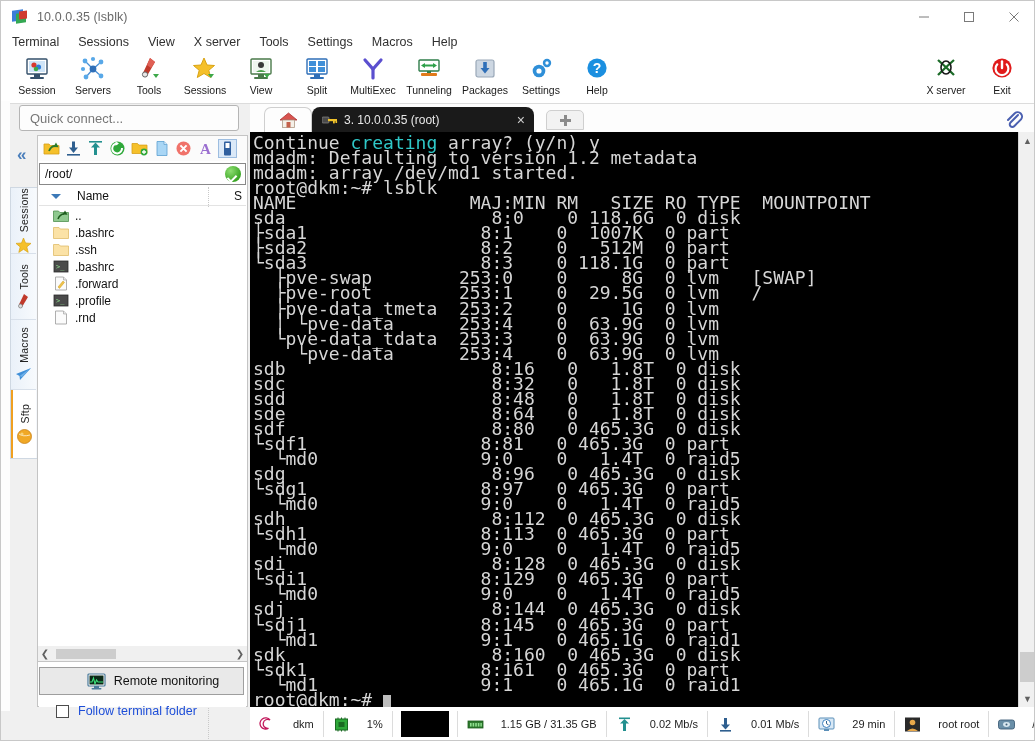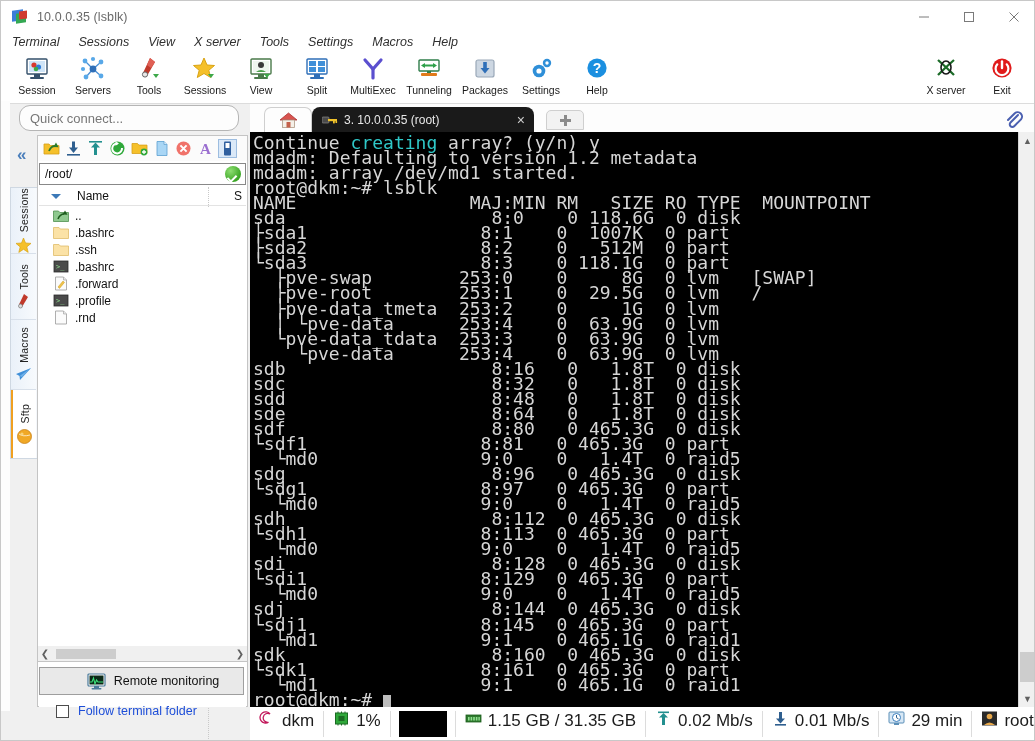--- a/index.html
+++ b/index.html
@@ -51,21 +51,20 @@
     background: #ffffff;
     display: flex; align-items: center;
     padding-left: 11px;
     border-bottom: 1px solid #ffffff;
   }
   .menu-item {
     font-size: 12.5px; color: #303030;
     padding: 1px 11px 1px 0;
     margin-right: 8px;
     white-space: nowrap;
-    font-style: italic;
   }
 
   
   .toolbar {
     position: absolute; left: 0; top: 51px;
     width: 1035px; height: 52px;
     background: #ffffff;
     border-bottom: 1px solid #dcdcdc;
   }
   .tb-group { position: absolute; top: 0; height: 52px; display: flex; }
@@ -79,21 +78,21 @@
   }
   .tb-ico { width: 26px; height: 26px; position: relative; }
   .tb-lab { font-size: 10.5px; color: #1a1a1a; margin-top: 2px; white-space: nowrap; }
 
   
   .quickconnect {
     position: absolute; left: 18px; top: 104px;
     width: 220px; height: 26px;
     background: #fdfdfd;
     border: 1px solid #b5b5b5;
-    border-radius: 11px;
+    border-radius: 3px;
     display: flex; align-items: center;
     padding-left: 10px;
     font-size: 13px; color: #777;
   }
 
   
   .vtabs {
     position: absolute; left: 9px; top: 186px;
     width: 27px; height: 272px;
     background: #f4f7fb;
@@ -308,24 +307,24 @@
   }
 
   
   .statusbar {
     position: absolute; left: 249px; top: 706px;
     width: 786px; height: 34px;
     background: #ffffff;
     display: flex; align-items: center;
   }
   .st-cell {
-    height: 26px; display: flex; align-items: flex-start;
-    padding: 0 9px; gap: 6px;
+    height: 26px; display: flex; align-items: center;
+    padding: 0 9px; gap: 17px;
     border-right: 1px solid #dcdcdc;
-    font-size: 17px; color: #1c1c1c;
+    font-size: 11px; color: #1c1c1c;
     white-space: nowrap;
   }
   .st-cell:first-child { border-left: none; }
   .st-ico { width: 17px; height: 15px; position: relative; flex:none; }
   .black-box { width: 48px; height: 26px; background: #000; }
   .st-close {
     width: 24px; height: 26px;
     border: 1px solid #c2c2c2; background: #f3f3f3;
     display: flex; align-items: center; justify-content: center;
     margin-left: 6px;

